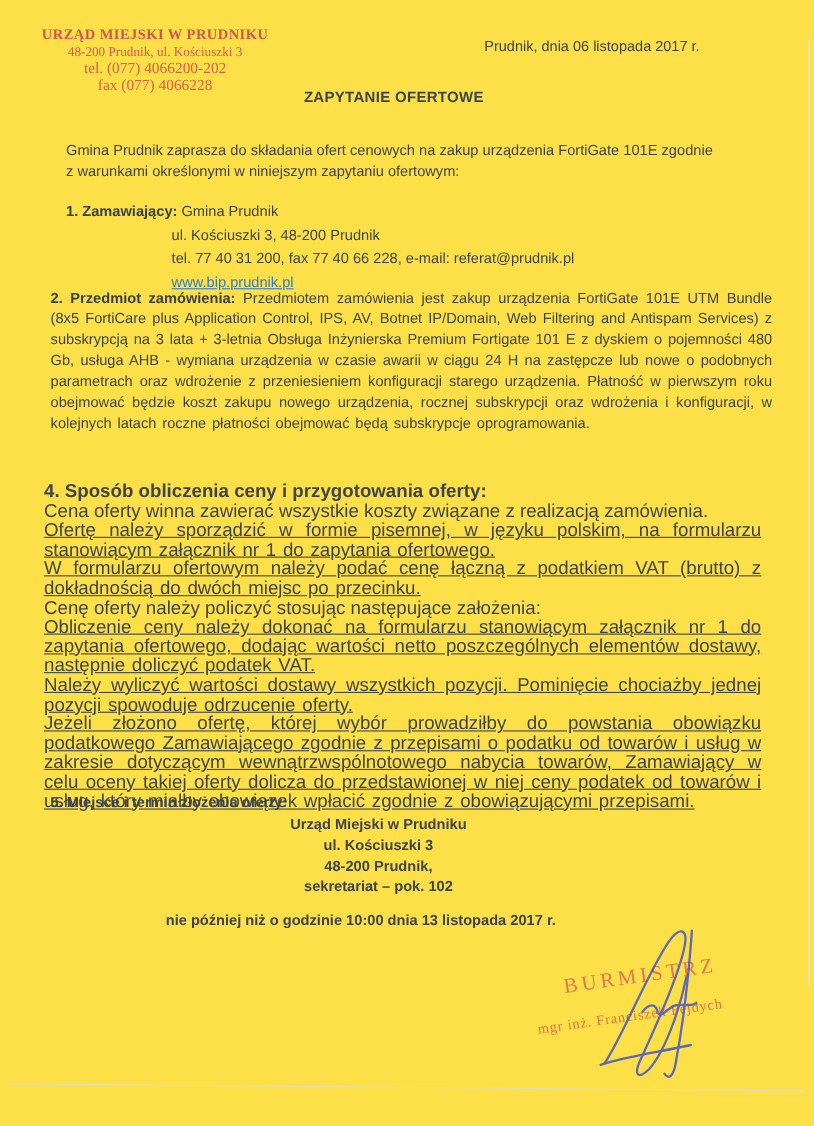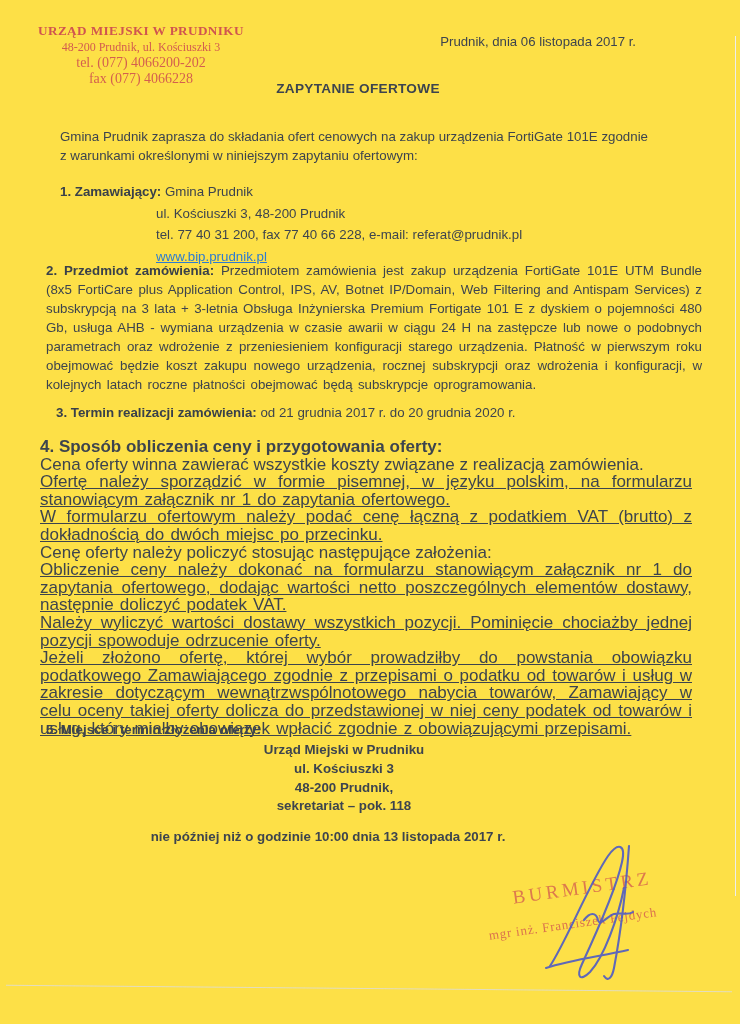--- a/index.html
+++ b/index.html
@@ -92,40 +92,39 @@
 
   <div class="sec1">
     <p><strong>1. Zamawiający:</strong><span> Gmina Prudnik</span></p>
     <p class="indent">ul. Kościuszki 3, 48-200  Prudnik</p>
     <p class="indent">tel. 77 40 31 200,   fax  77 40 66 228, e-mail: referat@prudnik.pl</p>
     <p class="indent"><a class="doc-link" href="#">www.bip.prudnik.pl</a></p>
   </div>
 
   <p class="sec2"><strong>2. Przedmiot zamówienia:</strong><span> Przedmiotem zamówienia jest zakup urządzenia FortiGate 101E UTM Bundle (8x5 FortiCare plus Application Control, IPS, AV, Botnet IP/Domain, Web Filtering and Antispam Services) z subskrypcją na 3 lata + 3-letnia Obsługa Inżynierska Premium Fortigate 101 E z dyskiem o pojemności 480 Gb, usługa AHB - wymiana urządzenia w czasie awarii w ciągu 24 H na zastępcze lub nowe o podobnych parametrach oraz wdrożenie z przeniesieniem konfiguracji starego urządzenia. Płatność w pierwszym roku obejmować będzie koszt zakupu nowego urządzenia,  rocznej subskrypcji oraz wdrożenia i konfiguracji, w kolejnych latach roczne płatności obejmować będą subskrypcje oprogramowania.</span></p>
 
-  <p class="sec3"><strong>3. Termin realizacji zamówienia:</strong><span> od 21 grudnia 2017 r. do 20 grudnia 2020 r.</span></p>
 
   <div class="sec4">
     <p class="heading">4. Sposób obliczenia ceny i przygotowania oferty:</p>
     <p>Cena oferty winna zawierać wszystkie koszty związane z realizacją zamówienia.</p>
     <p class="just">Ofertę należy sporządzić w formie pisemnej, w języku polskim, na formularzu stanowiącym załącznik nr 1 do zapytania ofertowego.</p>
     <p class="just">W formularzu ofertowym należy podać cenę łączną z podatkiem VAT (brutto) z dokładnością do dwóch miejsc po przecinku.</p>
     <p>Cenę oferty należy policzyć stosując następujące założenia:</p>
     <p class="just">Obliczenie ceny należy dokonać na formularzu  stanowiącym załącznik  nr 1 do zapytania ofertowego, dodając wartości   netto poszczególnych  elementów dostawy, następnie doliczyć podatek VAT.</p>
     <p class="just">Należy  wyliczyć wartości dostawy wszystkich pozycji. Pominięcie chociażby jednej pozycji spowoduje odrzucenie oferty.</p>
     <p class="just">Jeżeli złożono ofertę, której wybór prowadziłby do powstania obowiązku podatkowego Zamawiającego zgodnie z przepisami o podatku od towarów i usług w zakresie dotyczącym wewnątrzwspólnotowego nabycia towarów, Zamawiający w celu oceny takiej oferty dolicza do przedstawionej w niej ceny podatek od towarów i usług, który miałby obowiązek wpłacić zgodnie z obowiązującymi przepisami.</p>
   </div>
 
   <div class="sec5">
     <p class="heading">5. Miejsce i termin złożenia oferty:</p>
     <div class="addr-block">
       <div>Urząd Miejski w Prudniku</div>
       <div>ul. Kościuszki 3</div>
       <div>48-200 Prudnik,</div>
-      <div>sekretariat – pok. 118</div>
+      <div>sekretariat – pok. 102</div>
     </div>
     <p class="deadline">nie później niż o godzinie 10:00  dnia  13 listopada 2017 r.</p>
   </div>
 
   <div class="signature">
     <div class="sig-stamp-title">BURMISTRZ</div>
     <div class="sig-stamp-name">mgr inż. Franciszek Fejdych</div>
     <svg class="sig-ink" width="160" height="150" viewBox="0 0 160 150">
       <g fill="none" stroke="#4a58c8" stroke-width="2.1" stroke-linecap="round" opacity="0.88">
         <path d="M18 126 C 34 102, 58 42, 76 16 C 86 2, 94 4, 90 22 C 84 50, 62 98, 50 124 C 44 137, 48 142, 58 132 C 72 117, 86 78, 92 48"></path>

